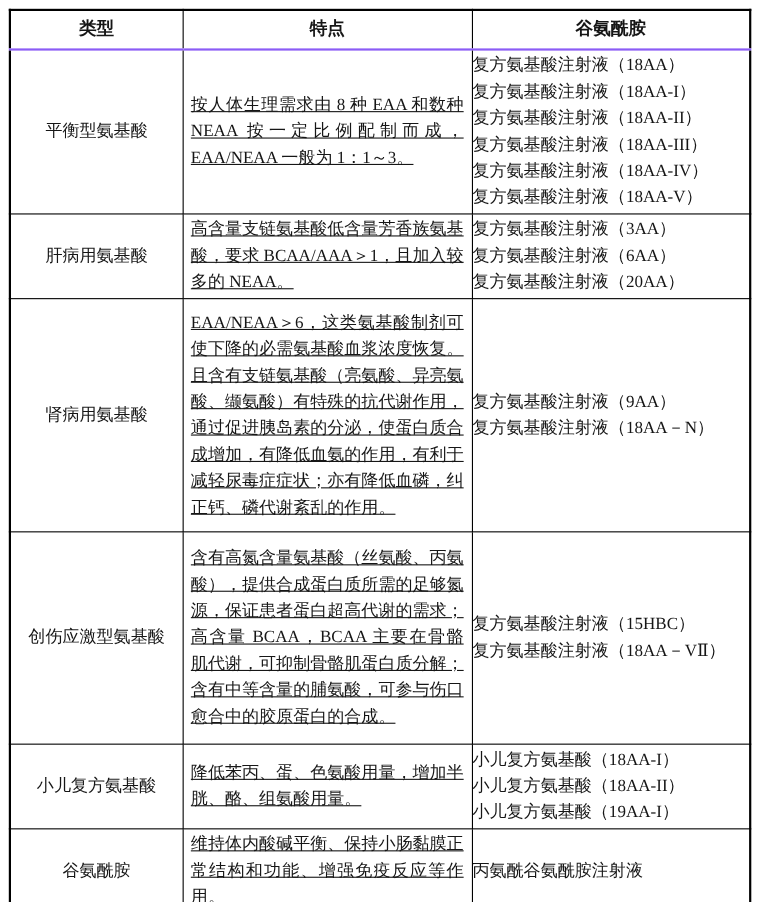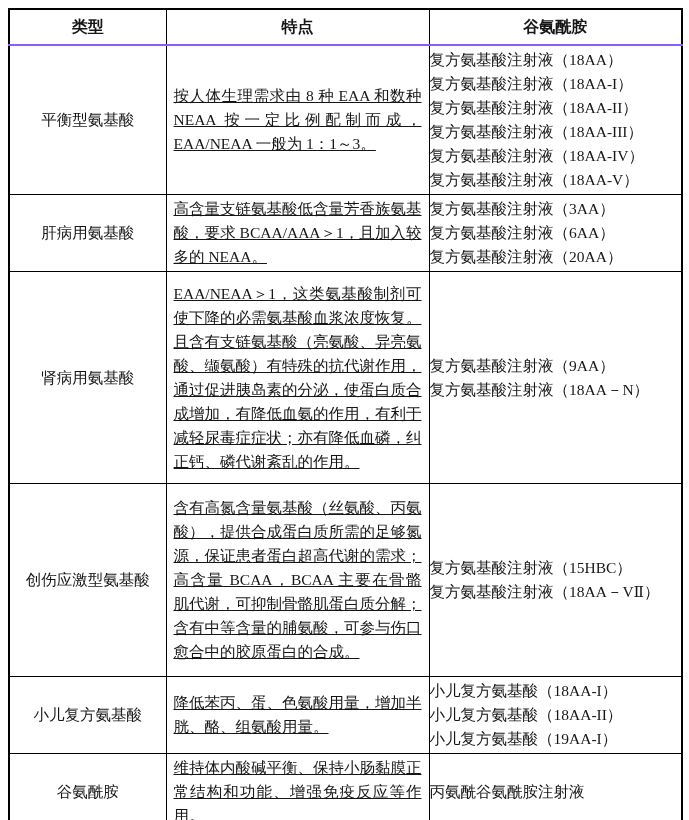--- a/index.html
+++ b/index.html
@@ -90,21 +90,21 @@
     </tr>
     <tr class="r2">
       <td class="cell-type">肝病用氨基酸</td>
       <td class="cell-feat">高含量支链氨基酸低含量芳香族氨基酸，要求 BCAA/AAA＞1，且加入较多的 NEAA。</td>
       <td class="cell-drug">复方氨基酸注射液（3AA）
 复方氨基酸注射液（6AA）
 复方氨基酸注射液（20AA）</td>
     </tr>
     <tr class="r3">
       <td class="cell-type">肾病用氨基酸</td>
-      <td class="cell-feat">EAA/NEAA＞1，这类氨基酸制剂可使下降的必需氨基酸血浆浓度恢复。且含有支链氨基酸（亮氨酸、异亮氨酸、缬氨酸）有特殊的抗代谢作用，通过促进胰岛素的分泌，使蛋白质合成增加，有降低血氨的作用，有利于减轻尿毒症症状；亦有降低血磷，纠正钙、磷代谢紊乱的作用。</td>
+      <td class="cell-feat">EAA/NEAA＞6，这类氨基酸制剂可使下降的必需氨基酸血浆浓度恢复。且含有支链氨基酸（亮氨酸、异亮氨酸、缬氨酸）有特殊的抗代谢作用，通过促进胰岛素的分泌，使蛋白质合成增加，有降低血氨的作用，有利于减轻尿毒症症状；亦有降低血磷，纠正钙、磷代谢紊乱的作用。</td>
       <td class="cell-drug">复方氨基酸注射液（9AA）
 复方氨基酸注射液（18AA－N）</td>
     </tr>
     <tr class="r4">
       <td class="cell-type">创伤应激型氨基酸</td>
       <td class="cell-feat">含有高氮含量氨基酸（丝氨酸、丙氨酸），提供合成蛋白质所需的足够氮源，保证患者蛋白超高代谢的需求；高含量 BCAA，BCAA 主要在骨骼肌代谢，可抑制骨骼肌蛋白质分解；含有中等含量的脯氨酸，可参与伤口愈合中的胶原蛋白的合成。</td>
       <td class="cell-drug">复方氨基酸注射液（15HBC）
 复方氨基酸注射液（18AA－VⅡ）</td>
     </tr>
     <tr class="r5">

